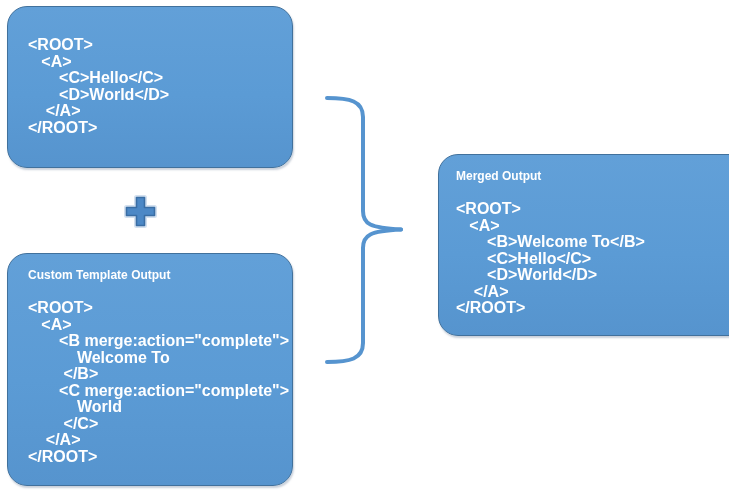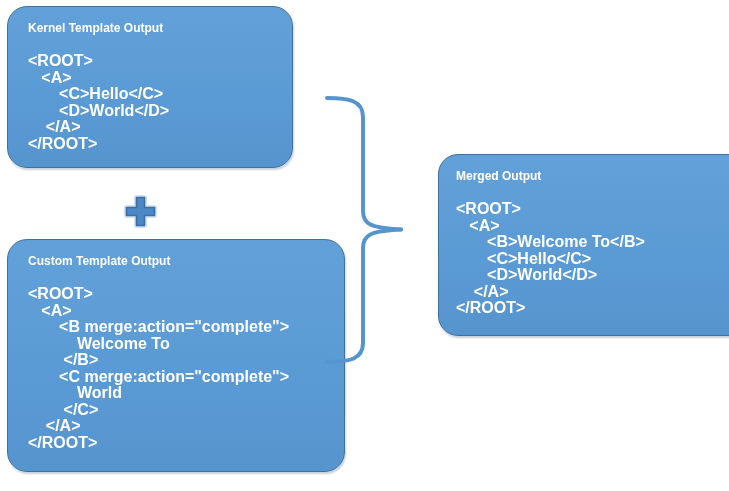--- a/index.html
+++ b/index.html
@@ -19,21 +19,21 @@
     position: absolute;
     box-sizing: border-box;
     background: linear-gradient(180deg, #62A0D8 0%, #5B9BD5 55%, #5694CE 100%);
     border: 1.5px solid #41719C;
     border-radius: 20px;
     color: #ffffff;
     box-shadow: 1px 2px 2px rgba(100, 120, 150, 0.35);
     padding: 13px 10px 0 20px;
   }
   .box-kernel { left: 7px;   top: 6px;   width: 286px; height: 162px; }
-  .box-custom { left: 7px;   top: 239px; width: 338px; height: 233px; }
+  .box-custom { left: 7px;   top: 253px; width: 286px; height: 233px; }
   .box-merged { left: 438px; top: 154px; width: 332px; height: 182px; padding-left: 17px; }
   .box-title {
     font-size: 12px;
     font-weight: bold;
     line-height: 16px;
     white-space: pre;
   }
   .box-code {
     margin: 17px 0 0 0;
     font-family: "Liberation Sans", sans-serif;
@@ -47,21 +47,20 @@
   }
   .plus-wrap  { left: 122px; top: 193px; width: 37px; height: 37px; }
   .brace-wrap { left: 320px; top: 90px;  width: 90px; height: 285px; }
 </style>
 </head>
 <body>
 
 <div class="canvas">
 
   <div class="box box-kernel">
-    <div class="box-title">Kernel Template Output</div>
     <pre class="box-code">&lt;ROOT&gt;
    &lt;A&gt;
        &lt;C&gt;Hello&lt;/C&gt;
        &lt;D&gt;World&lt;/D&gt;
     &lt;/A&gt;
 &lt;/ROOT&gt;</pre>
   </div>
 
   <svg class="shape plus-wrap" viewBox="0 0 37 37" aria-hidden="true">
     <path d="M 14.5 4.5 h 8 v 10 h 10 v 8 h -10 v 10 h -8 v -10 h -10 v -8 h 10 z" fill="#D3E0EF" stroke="#D3E0EF" stroke-width="5" stroke-linejoin="round"></path>

